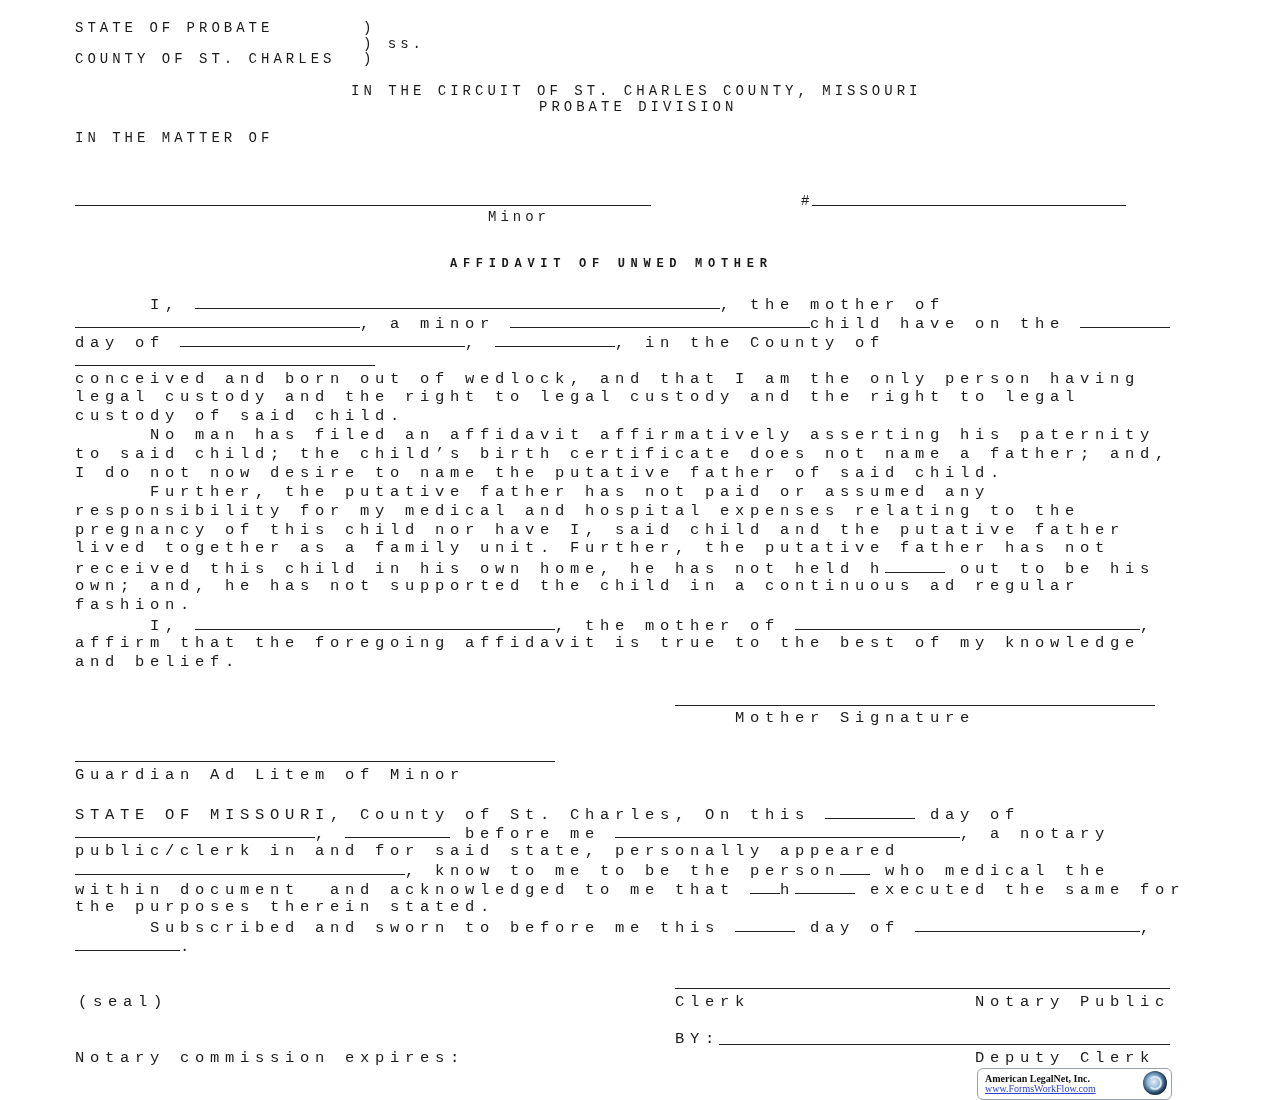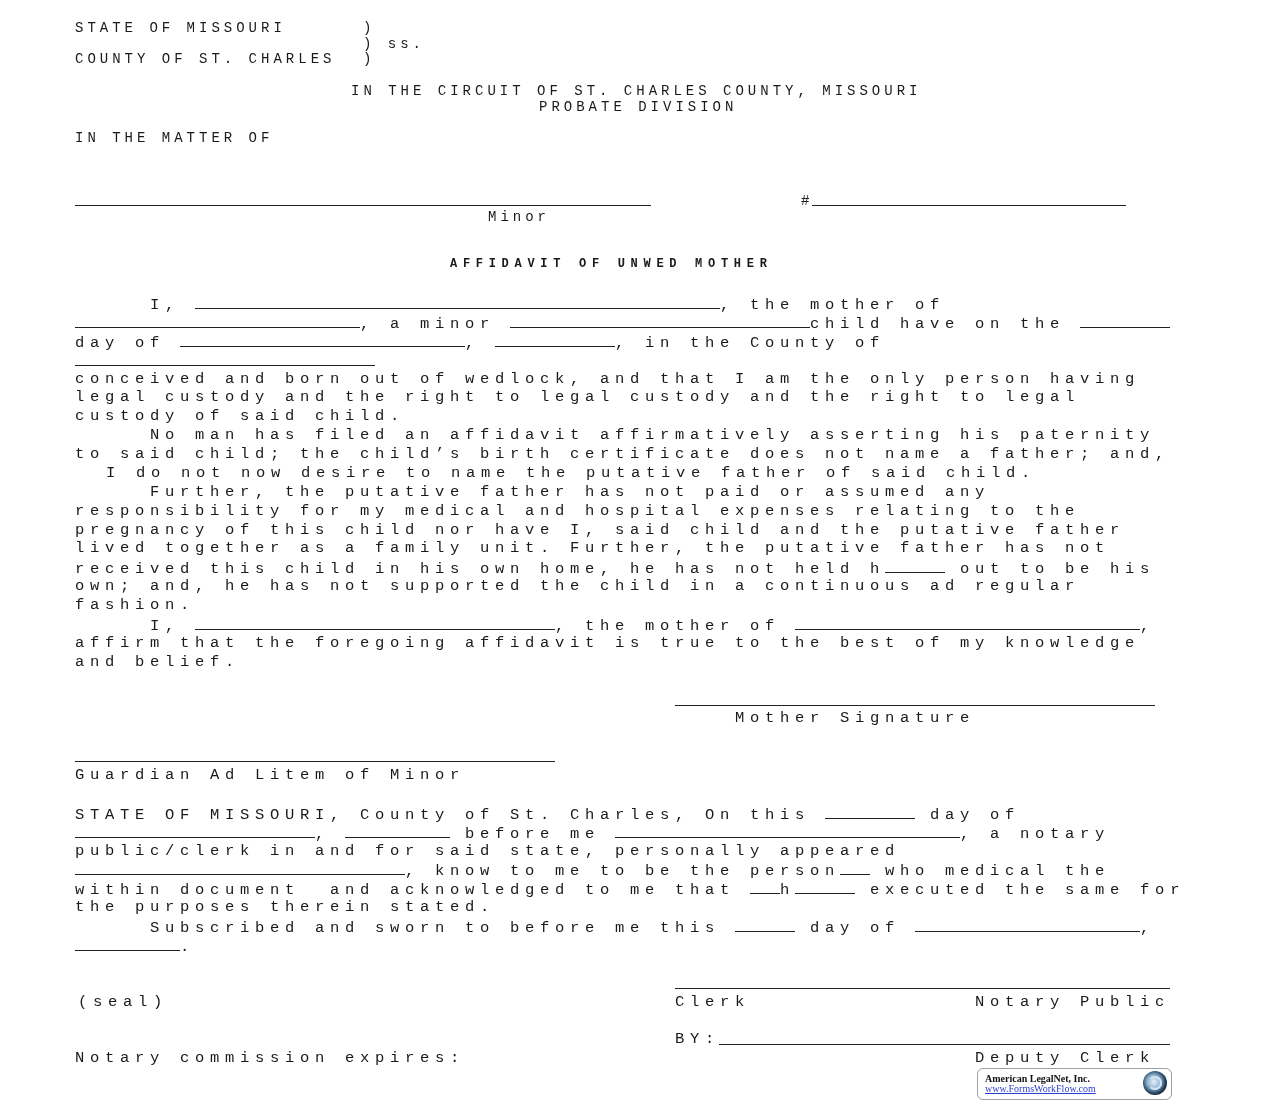--- a/index.html
+++ b/index.html
@@ -12,21 +12,21 @@
   .blank { display: inline-block; border-bottom: 1.3px solid #222; height: 12px; vertical-align: baseline; margin-right: 0; }
   .logo { position: absolute; left: 977px; top: 1068px; width: 195px; height: 32px; border: 1px solid #9aa0a8; border-radius: 6px; background: #fff; box-sizing: border-box; }
   .logo .l1 { position: absolute; left: 7px; top: 4px; font-family: "Liberation Serif", serif; font-weight: bold; font-size: 10px; color: #111; letter-spacing: 0; }
   .logo .l2 { position: absolute; left: 7px; top: 14px; font-family: "Liberation Serif", serif; font-size: 10px; color: #2b3fd0; text-decoration: underline; letter-spacing: 0; }
   .logo .globe { position: absolute; right: 4px; top: 2px; width: 24px; height: 24px; border-radius: 50%; background: radial-gradient(circle at 45% 45%, #e8f1f8 0%, #8fb6d4 35%, #2b4a6a 60%, #0e1a28 75%); }
   .logo .globe::after { content: ""; position: absolute; left: 5px; top: 5px; width: 14px; height: 14px; border-radius: 50%; border: 2px solid #d7e6f2; border-left-color: transparent; box-sizing: border-box; }
 </style>
 </head>
 <body>
 
-<div class="ln hd" style="left:75px;top:21px;">STATE OF MISSOURI</div>
+<div class="ln hd" style="left:75px;top:21px;">STATE OF PROBATE</div>
 <div class="ln hd" style="left:363px;top:21px;">)</div>
 <div class="ln hd" style="left:363px;top:37px;">) ss.</div>
 <div class="ln hd" style="left:75px;top:52px;">COUNTY OF ST. CHARLES</div>
 <div class="ln hd" style="left:363px;top:52px;">)</div>
 
 <div class="ln hd" style="left:351px;top:84px;">IN THE CIRCUIT OF ST. CHARLES COUNTY, MISSOURI</div>
 <div class="ln hd" style="left:539px;top:100px;">PROBATE DIVISION</div>
 
 <div class="ln hd" style="left:75px;top:131px;">IN THE MATTER OF</div>
 <div class="rule" style="left:75px;top:205px;width:576px;"></div>
@@ -39,21 +39,21 @@
 <div class="ln bd" style="left:150px;top:296px;"><span>I, </span><span class="blank" style="width:525px;"></span><span>, the mother of</span></div>
 <div class="ln bd" style="left:75px;top:315px;"><span class="blank" style="width:285px;"></span><span>, a minor </span><span class="blank" style="width:300px;"></span><span>child have on the </span><span class="blank" style="width:90px;"></span></div>
 <div class="ln bd" style="left:75px;top:334px;"><span>day of </span><span class="blank" style="width:285px;"></span><span>, </span><span class="blank" style="width:120px;"></span><span>, in the County of</span></div>
 <div class="ln bd" style="left:75px;top:353px;"><span class="blank" style="width:300px;"></span></div>
 <div class="ln bd" style="left:75px;top:372px;">conceived and born out of wedlock, and that I am the only person having</div>
 <div class="ln bd" style="left:75px;top:390px;">legal custody and the right to legal custody and the right to legal</div>
 <div class="ln bd" style="left:75px;top:409px;">custody of said child.</div>
 
 <div class="ln bd" style="left:75px;top:428px;">     No man has filed an affidavit affirmatively asserting his paternity</div>
 <div class="ln bd" style="left:75px;top:447px;">to said child; the child’s birth certificate does not name a father; and,</div>
-<div class="ln bd" style="left:75px;top:466px;margin-left:31px;">I do not now desire to name the putative father of said child.</div>
+<div class="ln bd" style="left:75px;top:466px;">I do not now desire to name the putative father of said child.</div>
 
 <div class="ln bd" style="left:75px;top:485px;">     Further, the putative father has not paid or assumed any</div>
 <div class="ln bd" style="left:75px;top:504px;">responsibility for my medical and hospital expenses relating to the</div>
 <div class="ln bd" style="left:75px;top:523px;">pregnancy of this child nor have I, said child and the putative father</div>
 <div class="ln bd" style="left:75px;top:541px;">lived together as a family unit. Further, the putative father has not</div>
 <div class="ln bd" style="left:75px;top:560px;"><span>received this child in his own home, he has not held h</span><span class="blank" style="width:60px;"></span><span> out to be his</span></div>
 <div class="ln bd" style="left:75px;top:579px;">own; and, he has not supported the child in a continuous ad regular</div>
 <div class="ln bd" style="left:75px;top:598px;">fashion.</div>
 
 <div class="ln bd" style="left:150px;top:617px;"><span>I, </span><span class="blank" style="width:360px;"></span><span>, the mother of </span><span class="blank" style="width:345px;"></span><span>,</span></div>

